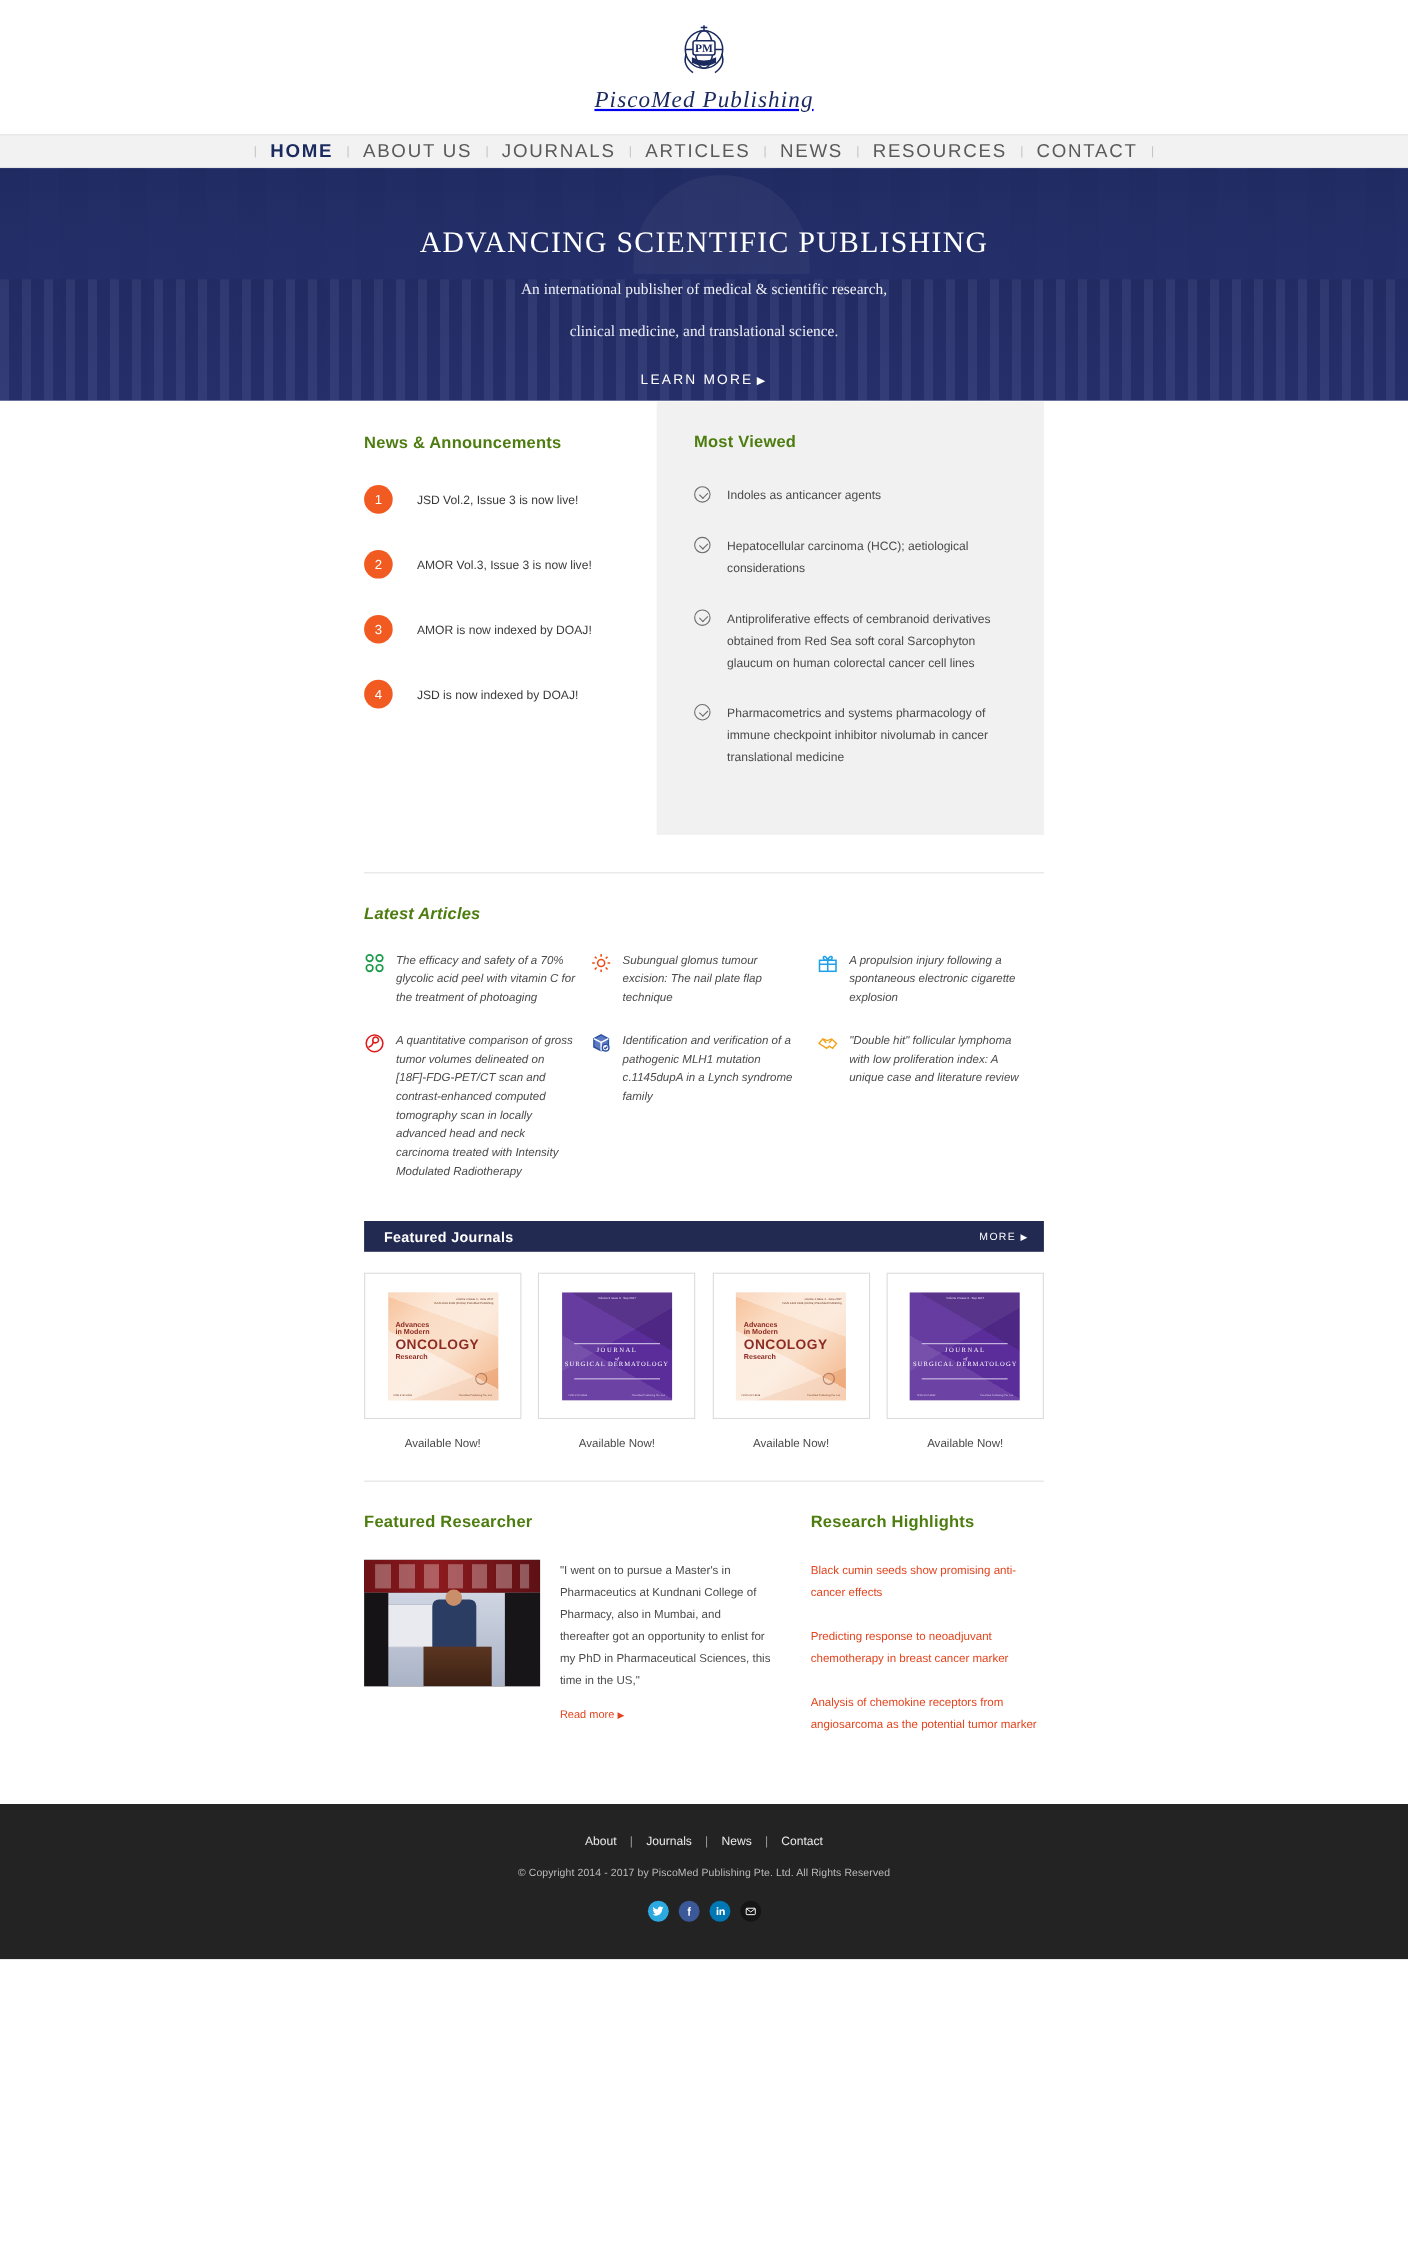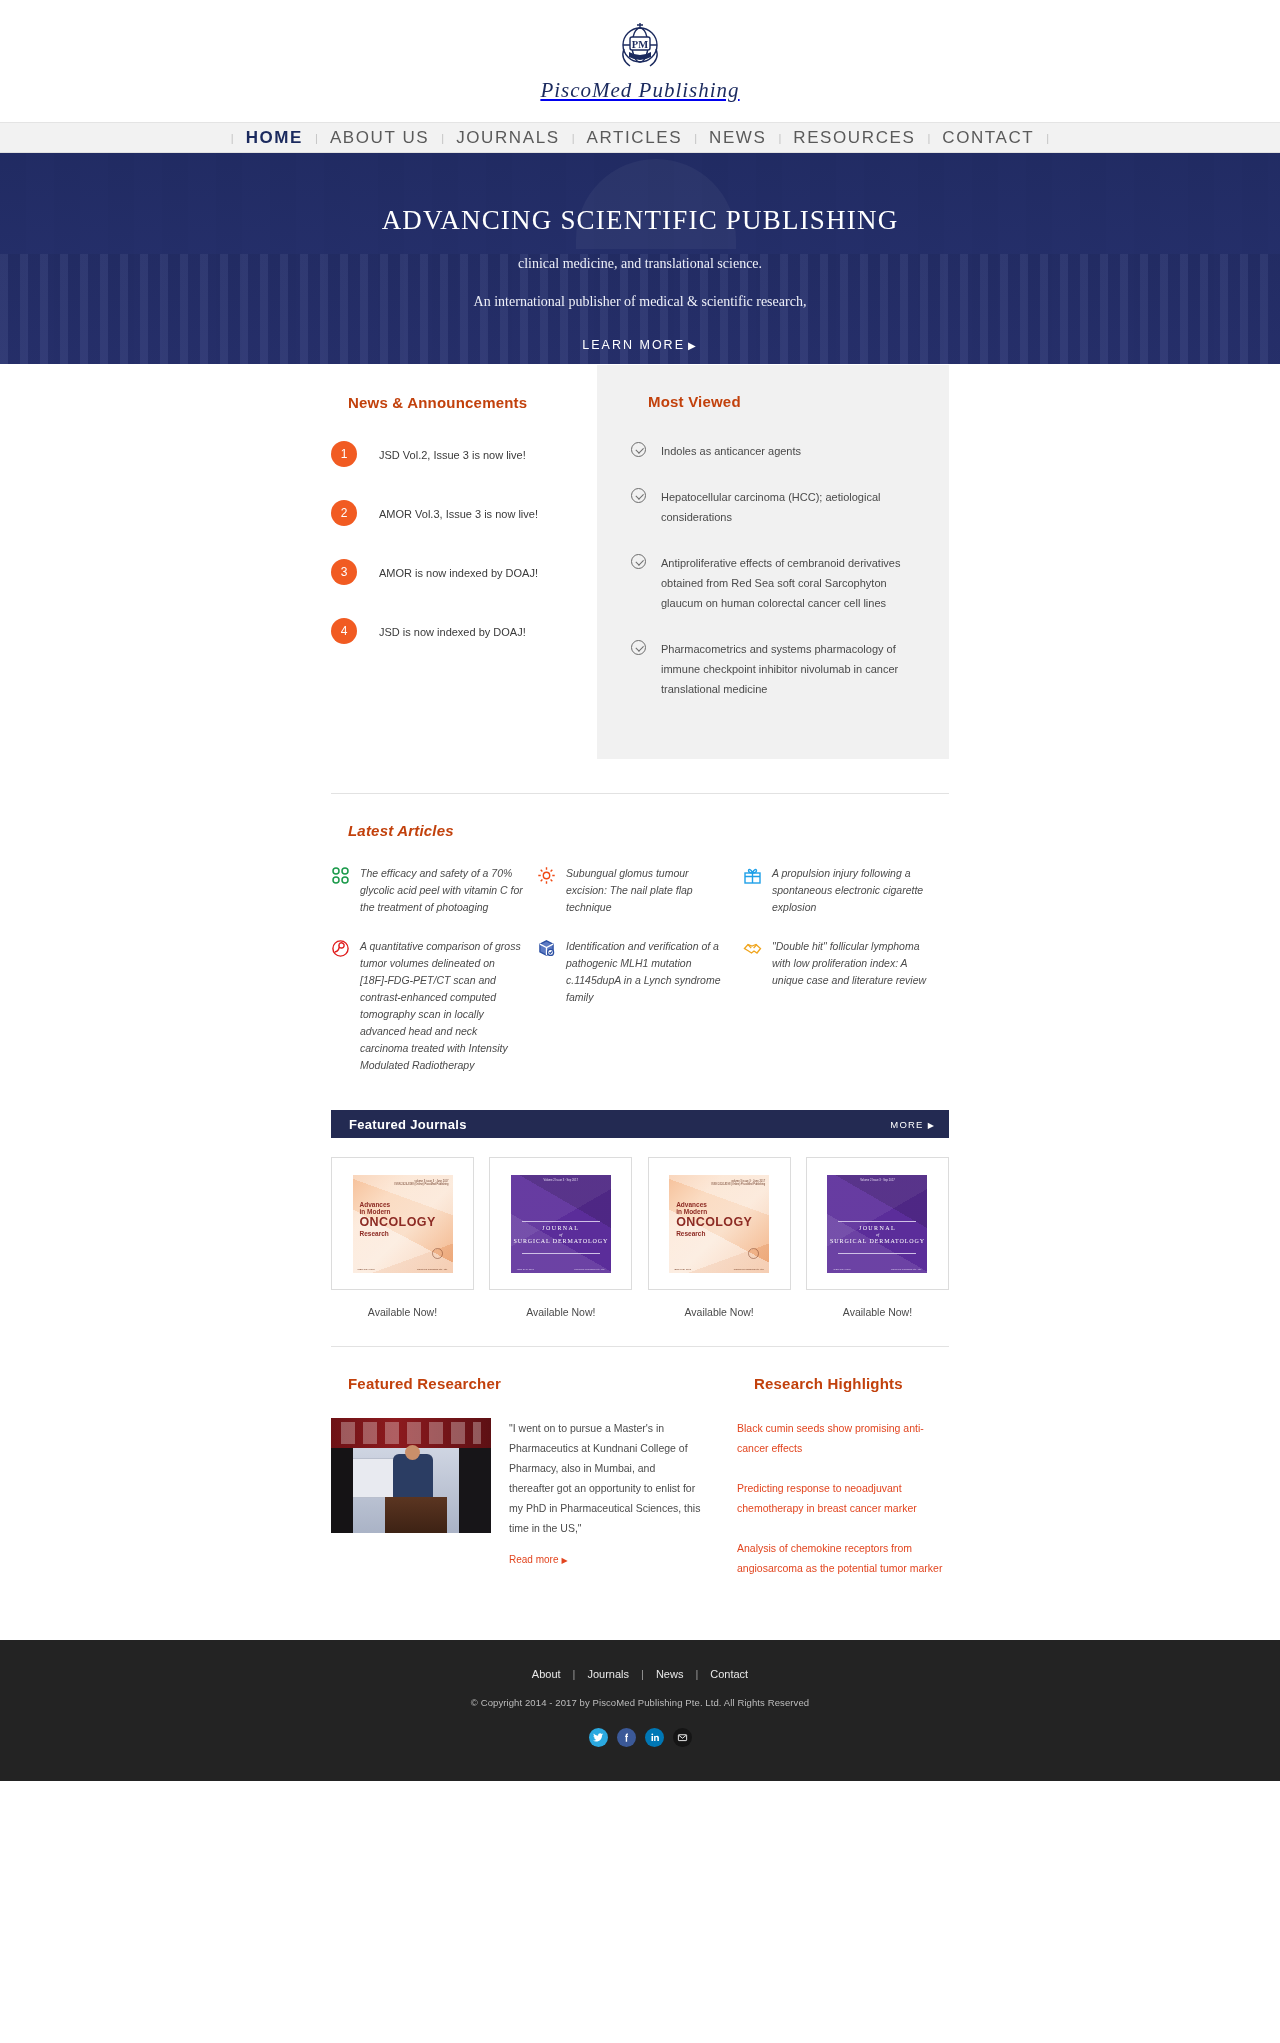--- a/index.html
+++ b/index.html
@@ -95,21 +95,21 @@
   }
   .hero-cta .tri { font-size:10px; margin-left:3px; }
 
   
   .wrap { width:618px; margin:0 auto; }
 
   
   .top-cols { display:flex; padding-top:30px; }
   .news-col { width:266px; padding-right:16px; }
   .sec-title {
-    font-size:15px; font-weight:bold; color:#c2410c; letter-spacing:0.2px;margin-left:17px;
+    font-size:15px; font-weight:bold; color:#4d7c0f; letter-spacing:0.2px;
   }
   .news-list { margin-top:30px; }
   .news-item { display:flex; align-items:flex-start; margin-bottom:33px; }
   .news-num {
     width:26px; height:26px; border-radius:50%;
     background:#f15b22; color:#fff;
     font-size:12px; display:flex; align-items:center; justify-content:center;
     flex:0 0 26px;
   }
   .news-text { font-size:11px; color:#3a3a3a; margin-left:22px; padding-top:6px; line-height:16px; }
@@ -351,22 +351,22 @@
       <li>
           <span class="sep">|</span>
         </li>
     </ul>
   </nav>
 
   <section class="hero">
     <div class="hero-bg"></div>
     <div class="hero-inner">
       <h1>ADVANCING SCIENTIFIC PUBLISHING</h1>
+      <p>An international publisher of medical &amp; scientific research,</p>
       <p>clinical medicine, and translational science.</p>
-      <p>An international publisher of medical &amp; scientific research,</p>
       <a class="hero-cta" href="#">
         <span>LEARN MORE</span><span class="tri">▶</span>
       </a>
     </div>
   </section>
 
   <div class="wrap">
     <div class="top-cols">
 
       <div class="news-col">

